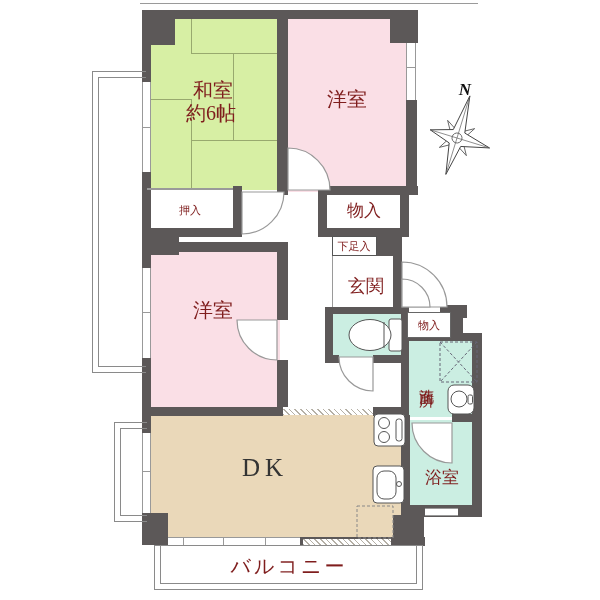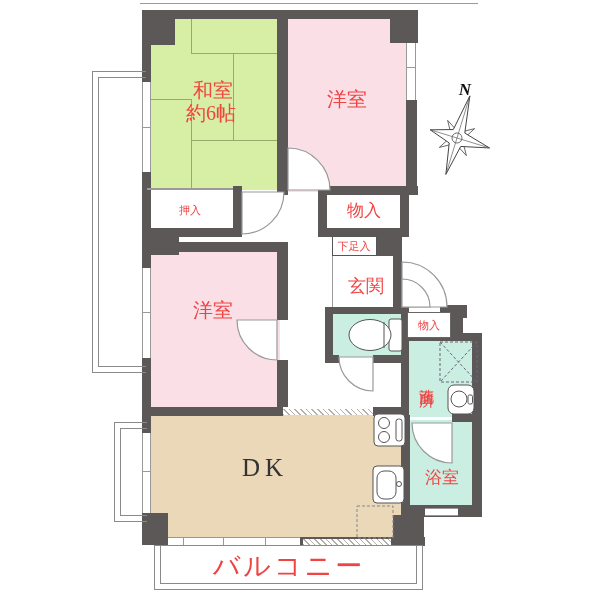--- a/index.html
+++ b/index.html
@@ -9,21 +9,21 @@
   .wall{position:absolute;background:#5c5858;}
   .thinline{position:absolute;background:#9a9a9a;}
   .win{position:absolute;background:#fff;border-left:1px solid #999;border-right:1px solid #999;box-sizing:border-box;}
   .winh{position:absolute;background:#fff;border-top:1px solid #999;border-bottom:1px solid #999;box-sizing:border-box;}
   .tick{position:absolute;background:#999;}
   .outline{position:absolute;border:1px solid #8a8a8a;box-sizing:border-box;background:transparent;}
   .outline.no-r{border-right:none;}
   .outline.no-t{border-top:none;}
   .hatch{position:absolute;background-image:repeating-linear-gradient(45deg,#b5b0a6 0 1px,transparent 1px 4px);}
   .tat{position:absolute;background:#98a96e;}
-  .lbl{position:absolute;transform:translate(-50%,-50%);color:#ef4444;white-space:nowrap;line-height:1;}
+  .lbl{position:absolute;transform:translate(-50%,-50%);color:#7f1d1d;white-space:nowrap;line-height:1;}
   .box{position:absolute;background:#fff;border:1px solid #555;box-sizing:border-box;}
   .vert{writing-mode:vertical-rl;text-orientation:upright;}
   svg{position:absolute;left:0;top:0;}
 </style>
 </head>
 <body>
 
 <div id="plan">
 
   <div class="fill" style="left:150px;top:18px;width:128px;height:172px;background:#d7efa4;"></div>
@@ -174,16 +174,16 @@
   <div class="lbl" style="left:347px;top:99px;font-size:20px;">洋室</div>
   <div class="lbl" style="left:213px;top:310px;font-size:20px;">洋室</div>
   <div class="lbl" style="left:190px;top:210px;font-size:11px;">押入</div>
   <div class="lbl" style="left:364px;top:210px;font-size:17px;">物入</div>
   <div class="lbl" style="left:354px;top:246px;font-size:11px;">下足入</div>
   <div class="lbl" style="left:366px;top:286px;font-size:18px;">玄関</div>
   <div class="lbl" style="left:429px;top:325px;font-size:11px;">物入</div>
   <div class="lbl vert" style="left:426px;top:380px;font-size:15px;letter-spacing:2px;">洗面所</div>
   <div class="lbl" style="left:442px;top:477px;font-size:17px;">浴室</div>
   <div class="lbl" style="left:265px;top:467px;font-size:25px;letter-spacing:5px;color:#333;">DK</div>
-  <div class="lbl" style="left:289px;top:566px;font-size:27px;letter-spacing:3px;">バルコニー</div>
+  <div class="lbl" style="left:289px;top:566px;font-size:20px;letter-spacing:3px;">バルコニー</div>
   <div class="lbl" style="left:465px;top:89px;font-size:17px;font-weight:bold;font-style:italic;color:#111;">N</div>
 
 </div>
 
 </body></html>

